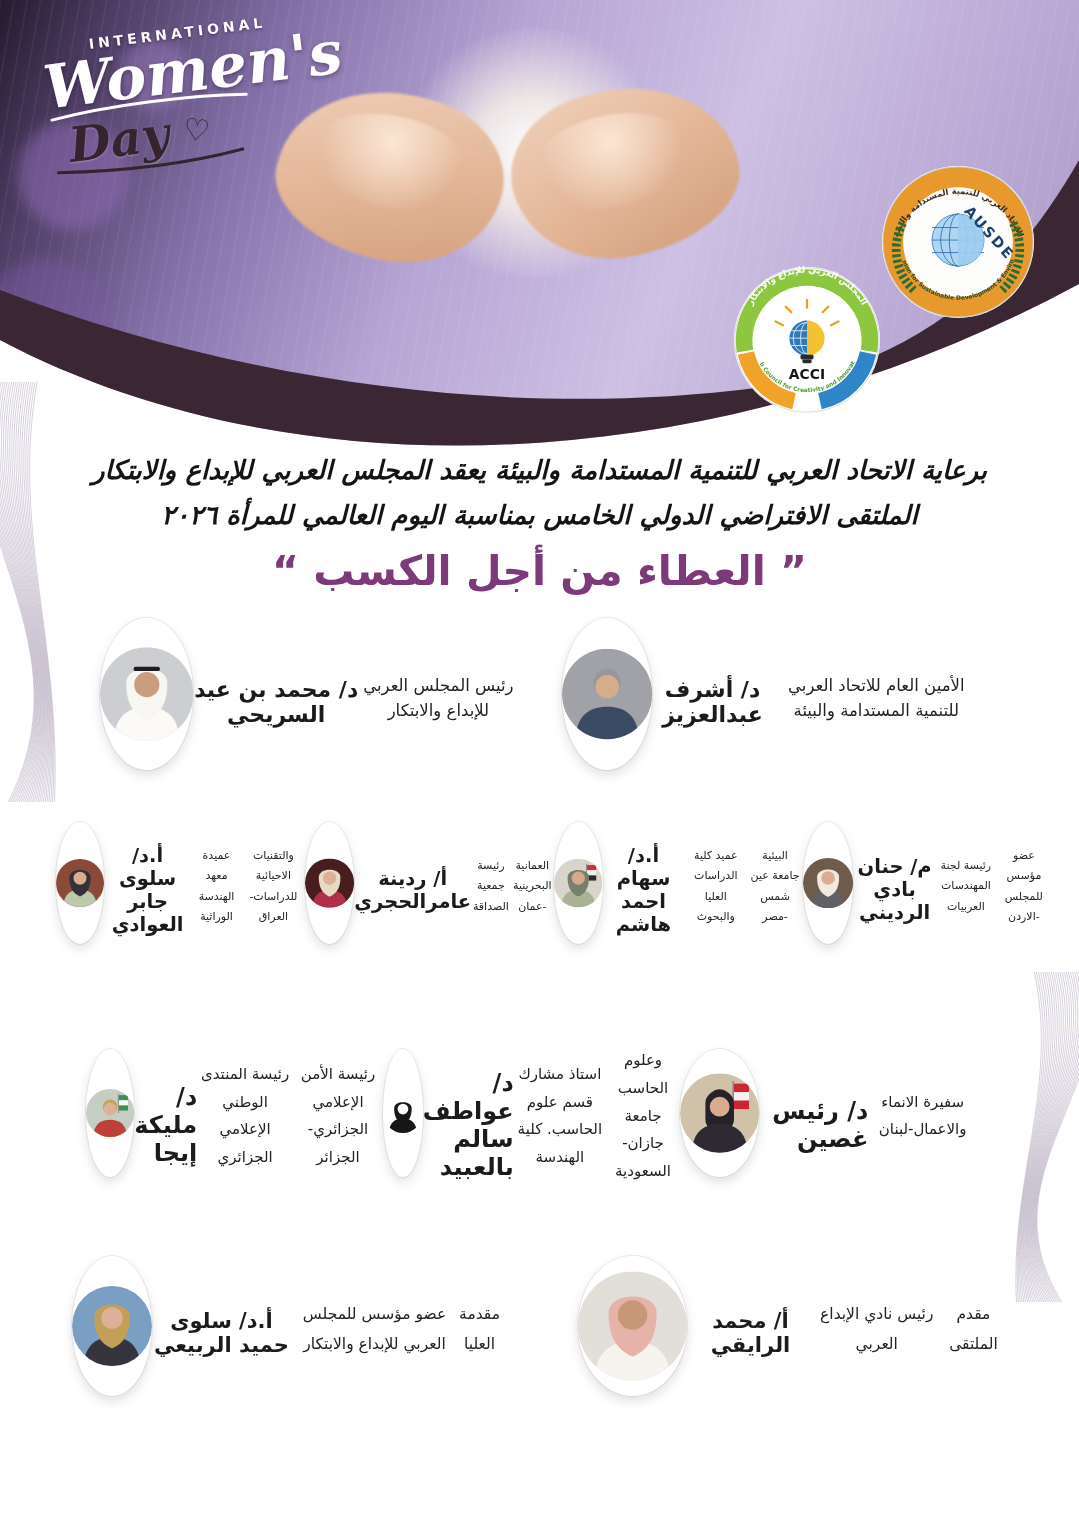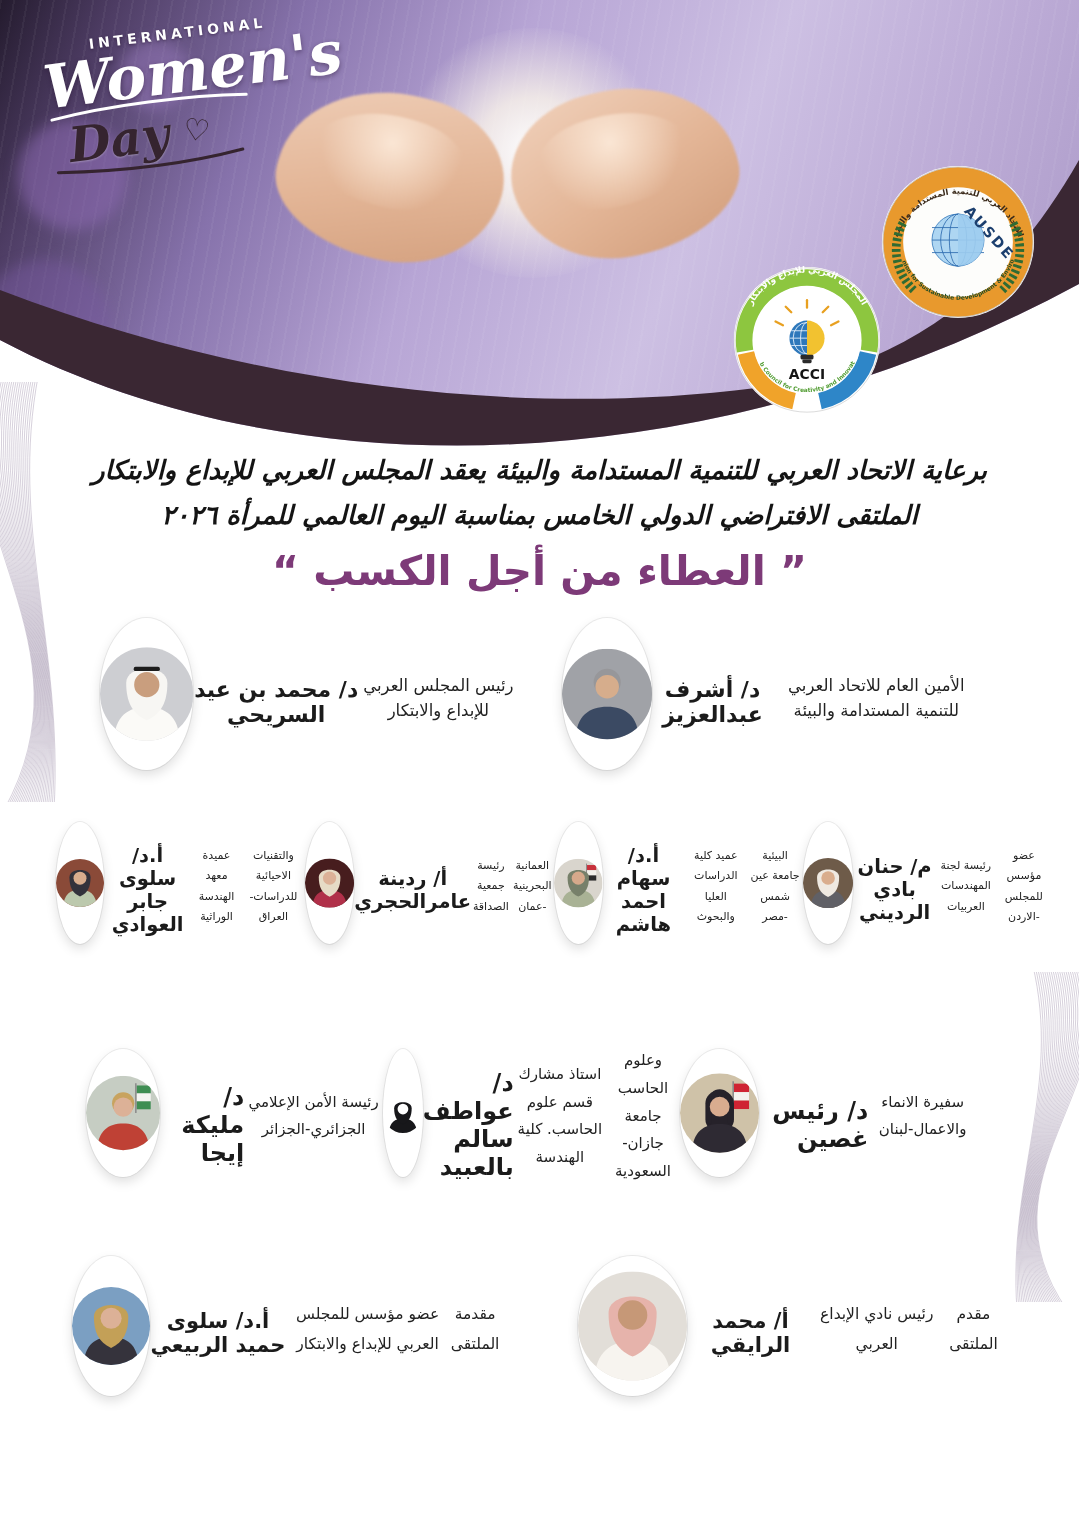--- a/index.html
+++ b/index.html
@@ -350,20 +350,21 @@
               <rect x="68" y="23.666666666666664" width="19" height="10.666666666666666" fill="#f5f5f2"></rect>
               <rect x="68" y="34.33333333333333" width="19" height="10.666666666666666" fill="#3f8e53"></rect>
               <rect x="66" y="10" width="2" height="40" fill="#8a8a8a"></rect>
               <path d="M15,102 C15,74 30,64 50,64 C70,64 85,74 85,102 Z" fill="#bf4135"></path>
               <circle cx="50" cy="37" r="15" fill="#c8a35f"></circle>
               <circle cx="50" cy="42" r="13" fill="#dcb197"></circle>
             </g>
           </svg>
         </div>
       <div class="s-name">د/ مليكة إيجا</div>
+      <div class="s-title">رئيسة المنتدى الوطني الإعلامي الجزائري</div>
       <div class="s-title">رئيسة الأمن الإعلامي الجزائري-الجزائر</div>
     </div>
     <div class="card">
       <div class="avatar">
           <svg viewBox="0 0 100 100" width="100%" height="100%">
             <defs>
               <clipPath id="avc8">
                 <circle cx="50" cy="50" r="50"></circle>
               </clipPath>
             </defs>
@@ -419,21 +420,21 @@
             <g clip-path="url(#avc10)">
               <rect width="100" height="100" fill="#7b9fc2"></rect>
               <path d="M15,102 C15,74 30,64 50,64 C70,64 85,74 85,102 Z" fill="#35333c"></path>
               <path d="M28,38 C28,18 72,18 72,38 C72,58 66,71 50,78 C34,71 28,58 28,38 Z" fill="#c3a057"></path>
               <circle cx="50" cy="40" r="13.5" fill="#dcb197"></circle>
             </g>
           </svg>
         </div>
       <div class="s-name">أ.د/ سلوى حميد الربيعي</div>
       <div class="s-title">عضو مؤسس للمجلس العربي للإبداع والابتكار</div>
-      <div class="s-title">مقدمة الملتقى</div>
+      <div class="s-title">مقدمة العليا</div>
     </div>
     <div class="card">
       <div class="avatar">
           <svg viewBox="0 0 100 100" width="100%" height="100%">
             <defs>
               <clipPath id="avc11">
                 <circle cx="50" cy="50" r="50"></circle>
               </clipPath>
             </defs>
             <g clip-path="url(#avc11)">

